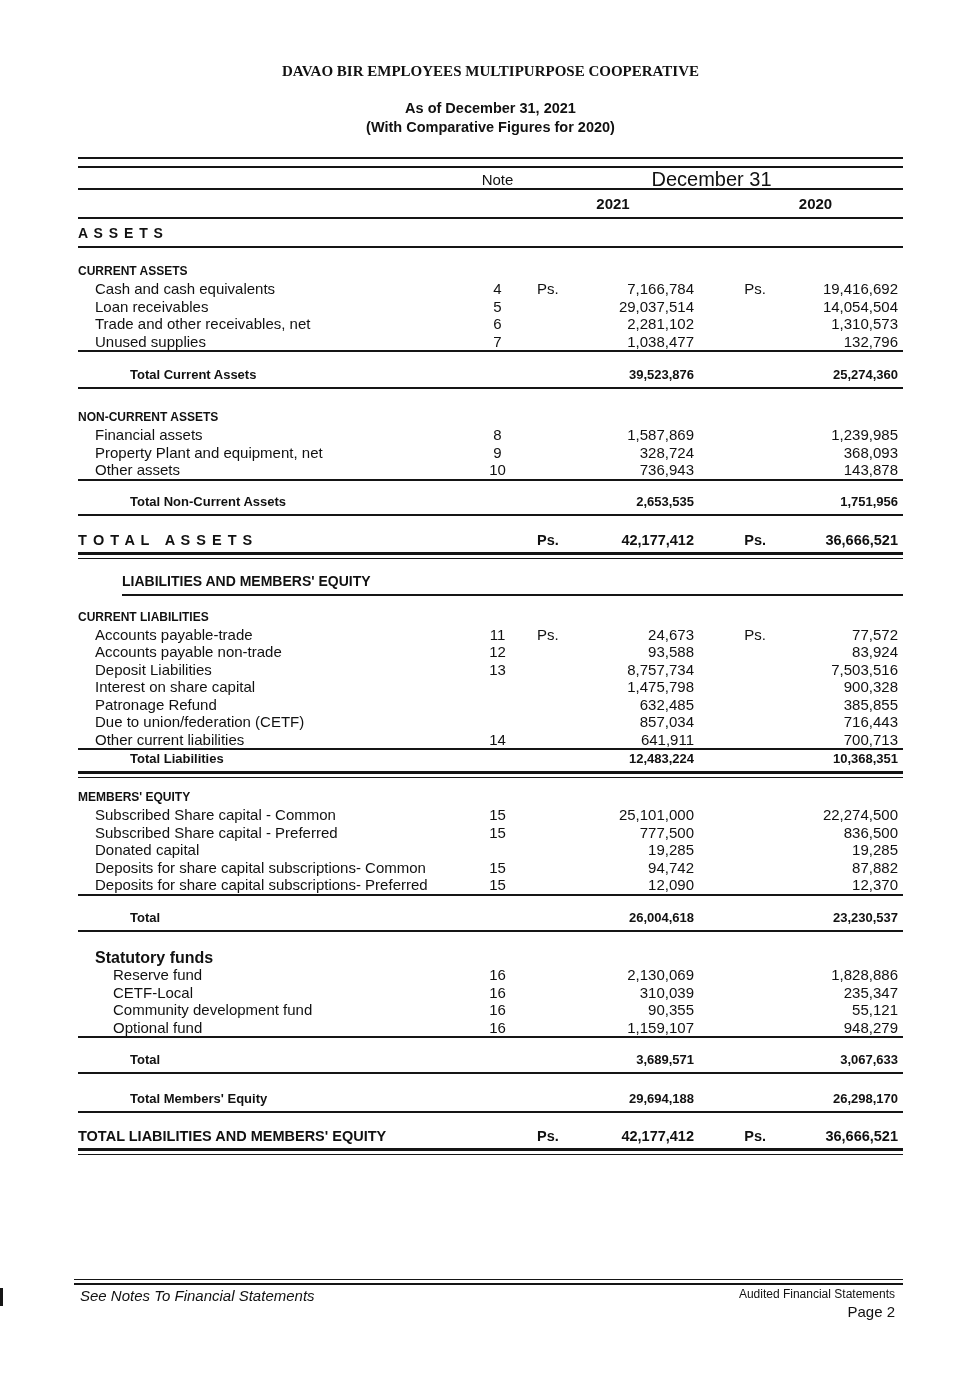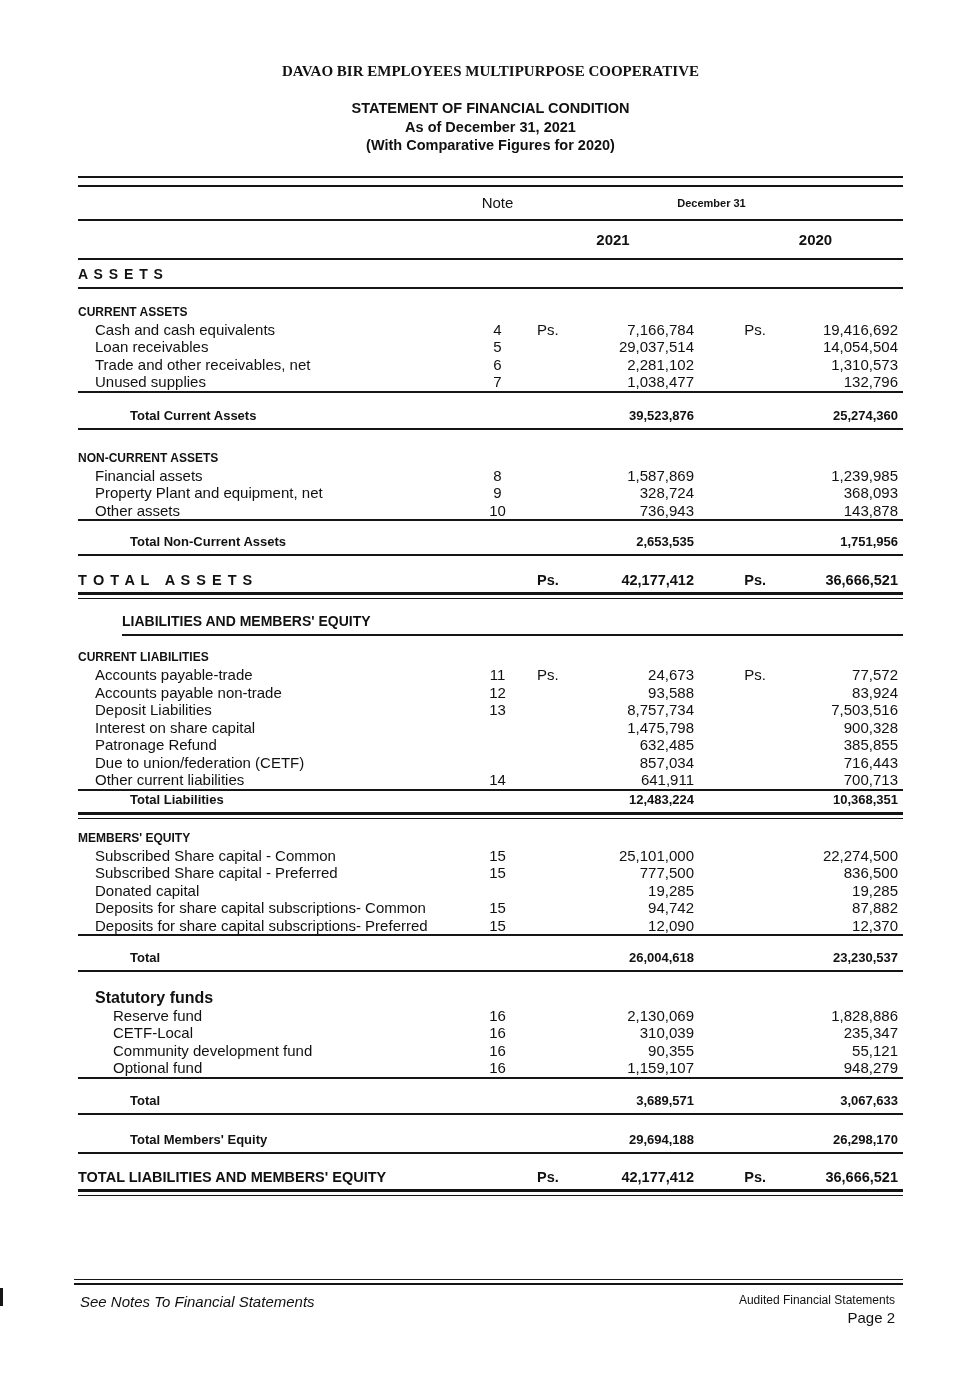--- a/index.html
+++ b/index.html
@@ -28,52 +28,51 @@
   .c-note{text-align:center;}
   .c-ps1{text-align:left;padding-left:17px;}
   .c-amt1{text-align:right;}
   .c-ps2{text-align:right;padding-right:4px;}
   .c-amt2{text-align:right;padding-right:5px;}
   .ind0{padding-left:0;}
   .ind1{padding-left:17px;}
   .ind2{padding-left:35px;}
   .ind3{padding-left:52px;}
   
-  .hdr-row1{height:32px;align-items:center;font-size:15px;}
-  .hdr-row1 .h-span{grid-column:3 / span 4;text-align:center;font-weight:bold;font-size:11px;}
-  .hdr-row2{height:37px;align-items:center;font-weight:bold;font-size:15px;}
+  .hdr-row1{height:20px;align-items:center;font-size:15px;}
+  .hdr-row1 .h-span{grid-column:3 / span 4;text-align:center;font-weight:normal;font-size:20px;}
+  .hdr-row2{height:27px;align-items:center;font-weight:bold;font-size:15px;}
   .hdr-row2 .h-y1{grid-column:3 / span 2;text-align:center;padding-left:12px;}
   .hdr-row2 .h-y2{grid-column:5 / span 2;text-align:center;padding-left:34px;}
   
   .sec-title{font-size:14px;font-weight:bold;border-bottom:2px solid #151515;padding-bottom:4px;line-height:18px;}
   .spaced{letter-spacing:1px;}
   .group-h{font-size:12px;font-weight:bold;line-height:18px;}
   .subgroup-h{font-size:16px;font-weight:bold;line-height:17.5px;padding-left:17px;}
   
   .r-total{font-weight:bold;font-size:13px;line-height:18px;padding-bottom:3px;}
   .r-grand{font-weight:bold;font-size:14.5px;line-height:18px;padding-bottom:3px;}
   
   .footer{position:absolute;left:74px;top:1279px;width:829px;}
   .f-rule{height:3px;border-top:1.5px solid #151515;border-bottom:2.5px solid #151515;}
-  .f-row{display:flex;justify-content:space-between;align-items:flex-start;margin-top:8px;}
+  .f-row{display:flex;justify-content:space-between;align-items:flex-start;margin-top:2px;}
   .f-left{font-style:italic;font-size:15px;padding-left:6px;}
   .f-right{text-align:right;line-height:15px;padding-right:8px;}
   .f-right .f-small{font-size:12px;display:block;}
   .f-right .f-page{font-size:15px;display:block;margin-top:2px;}
   .scan-artifact{position:absolute;left:0;top:1288px;width:3px;height:18px;background:#161616;}
 </style>
 </head>
 <body>
 
 <div class="page">
   <div class="content">
 
     <div class="title-block">
       <div class="doc-title">DAVAO BIR EMPLOYEES MULTIPURPOSE COOPERATIVE</div>
-      <div class="doc-sub">STATEMENT OF FINANCIAL CONDITION</div>
       <div class="doc-sub">As of December 31, 2021</div>
       <div class="doc-sub">(With Comparative Figures for 2020)</div>
     </div>
 
     <div>
       <div class="druler"></div>
 
       <div class="row hdr-row1">
         <div class="c-desc"></div>
         <div class="c-note">Note</div>

